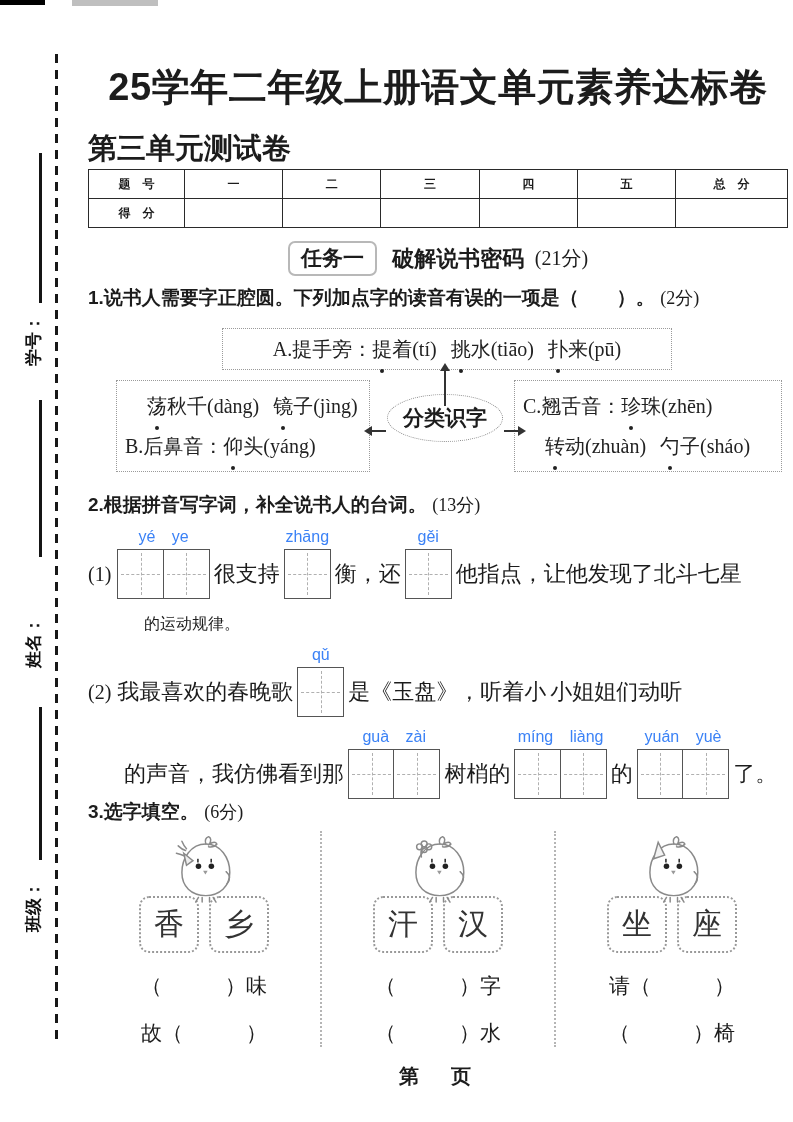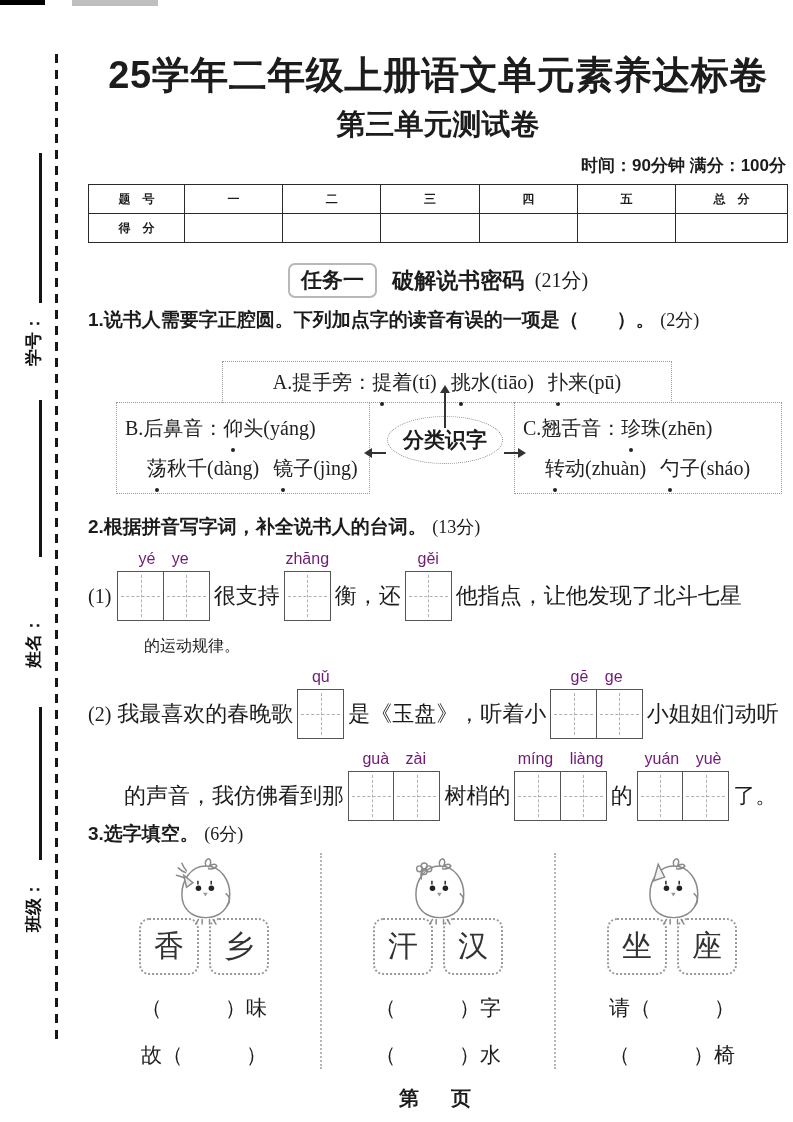--- a/index.html
+++ b/index.html
@@ -26,50 +26,50 @@
     position:absolute; left:2px; width:62px; text-align:center;
     font:bold 17px "Liberation Serif", serif; color:#111;
     transform:rotate(-90deg); white-space:nowrap;
   }
   .mlabel-xuehao { top:329px; }
   .mlabel-xingming { top:631px; }
   .mlabel-banji { top:895px; }
 
   
   .content { position:absolute; left:88px; top:46px; width:700px; }
-  .page-title { margin:4px; text-align:center; font-size:38px; font-weight:bold; letter-spacing:0.5px; white-space:nowrap; }
-  .page-subtitle { margin:1px 0 0; text-align:center; font-size:29px; font-weight:bold; }
+  .page-title { margin:16px; text-align:center; font-size:38px; font-weight:bold; letter-spacing:0.5px; white-space:nowrap; }
+  .page-subtitle { margin:1px 0 0; text-align:left; font-size:29px; font-weight:bold; }
   .exam-meta { margin:9px 2px 7px 0; text-align:right; font-size:17px; font-weight:bold; }
 
   
   table.score { width:100%; border-collapse:collapse; table-layout:fixed; }
   table.score td { border:1.4px solid #2a2a2a; height:29px; text-align:center; font-size:12px; font-weight:bold; padding:0; }
   table.score td.c0 { width:96px; }
   table.score td.c6 { width:112px; }
 
   
-  .task-banner { margin:20px 0 9px; text-align:center; }
+  .task-banner { margin:13px 0 9px; text-align:center; }
   .task-badge { display:inline-block; border:2px solid #b8b8b8; border-radius:7px; padding:1px 11px 2px; font-size:21px; font-weight:bold; vertical-align:middle; }
   .task-title { font-size:22px; font-weight:bold; margin-left:11px; vertical-align:middle; }
   .pts { font-family:"Liberation Serif", serif; font-weight:normal; }
   .task-banner .pts { font-size:20px; margin-left:6px; vertical-align:middle; }
 
   .stem { font-size:19px; font-weight:bold; line-height:1.35; }
   .stem .pts { font-size:18px; }
   .q1-stem { margin-top:3px; }
   .q2-stem { margin-top:16px; }
   .q3-stem { }
 
   
   .diagram { position:relative; margin-top:13px; height:152px; }
   .opt-box {
     position:absolute; border:1.6px dotted #9a9a9a;
     font-family:"Liberation Serif", serif; font-size:20px; color:#222;
   }
-  .opt-a { left:134px; top:15px; width:450px; height:42px; display:flex; justify-content:center; }
+  .opt-a { left:134px; top:4px; width:450px; height:42px; display:flex; justify-content:center; }
   .opt-b { left:28px;  top:56px; width:254px; height:92px; padding:5px 6px 0 8px; }
   .opt-c { left:426px; top:56px; width:268px; height:92px; padding:5px 6px 0 8px; }
   .opt-line { white-space:nowrap; line-height:40px; }
   .opt-line.second { margin-left:22px; }
   .opt-word { margin-right:14px; }
   .opt-word:last-child { margin-right:0; }
   .dotchar { position:relative; display:inline-block; }
   .dotchar::after {
     content:""; position:absolute; left:50%; bottom:-4px; width:4px; height:4px;
     background:#222; border-radius:50%; transform:translateX(-50%);
@@ -97,21 +97,21 @@
     border:5px solid transparent; border-left:8px solid #333; border-right:none;
   }
 
   
   .wrow { display:flex; align-items:center; margin-top:32px; }
   .wrow .seg { font-family:"Liberation Serif", serif; font-size:22px; white-space:nowrap; margin:0 2px; }
   .wrow .num { font-family:"Liberation Serif", serif; font-size:20px; margin-right:4px; }
   .boxgroup { position:relative; display:inline-flex; margin:0 2px; }
   .boxgroup .pinyin {
     position:absolute; top:-21px; left:0; right:0; text-align:center;
-    font-size:16px; color:#701a75; white-space:nowrap; word-spacing:12px; font-weight:normal;
+    font-size:16px; color:#3b82f6; white-space:nowrap; word-spacing:12px; font-weight:normal;
   }
   .wbox { width:47px; height:50px; border:1.6px solid #555; position:relative; background:#fff; }
   .wbox + .wbox { margin-left:-1.6px; }
   .wbox::before { content:""; position:absolute; left:50%; top:3px; bottom:3px; border-left:1px dashed #b0b0b0; }
   .wbox::after  { content:""; position:absolute; top:50%; left:3px; right:3px; border-top:1px dashed #b0b0b0; }
   .contline { margin:15px 0 0 56px; font-family:"Liberation Serif", serif; font-size:16px; }
   .row-indent { margin-left:34px; }
 
   
   .q3cols { display:flex; margin-top:6px; }
@@ -139,21 +139,20 @@
 <div class="iline iline2"></div>
 <div class="iline iline3"></div>
 <div class="mlabel mlabel-xuehao">学号：</div>
 <div class="mlabel mlabel-xingming">姓名：</div>
 <div class="mlabel mlabel-banji">班级：</div>
 
 <div class="content">
 
   <h1 class="page-title">25学年二年级上册语文单元素养达标卷</h1>
   <h2 class="page-subtitle">第三单元测试卷</h2>
-  <div class="exam-meta">时间：90分钟 满分：100分</div>
 
   <table class="score">
     <tbody>
         <tr>
       <td class="c0">题　号</td>
       <td>一</td>
       <td>二</td>
       <td>三</td>
       <td>四</td>
       <td>五</td>
@@ -180,22 +179,22 @@
   <div class="stem q1-stem">
     <span>1.说书人需要字正腔圆。下列加点字的读音有误的一项是（　　）。</span>
     <span class="pts">(2分)</span>
   </div>
 
   <div class="diagram">
     <div class="opt-box opt-a">
         <div class="opt-line"><span>A.提手旁：</span><span class="opt-word"><span class="dotchar">提</span>着(tí)</span><span class="opt-word"><span class="dotchar">挑</span>水(tiāo)</span><span class="opt-word"><span class="dotchar">扑</span>来(pū)</span></div>
       </div>
     <div class="opt-box opt-b">
+        <div class="opt-line second"><span class="opt-word"><span class="dotchar">荡</span>秋千(dàng)</span><span class="opt-word"><span class="dotchar">镜</span>子(jìng)</span></div>
         <div class="opt-line"><span>B.后鼻音：</span><span class="opt-word"><span class="dotchar">仰</span>头(yáng)</span></div>
-        <div class="opt-line second"><span class="opt-word"><span class="dotchar">荡</span>秋千(dàng)</span><span class="opt-word"><span class="dotchar">镜</span>子(jìng)</span></div>
       </div>
     <div class="opt-box opt-c">
         <div class="opt-line"><span>C.翘舌音：</span><span class="opt-word"><span class="dotchar">珍</span>珠(zhēn)</span></div>
         <div class="opt-line second"><span class="opt-word"><span class="dotchar">转</span>动(zhuàn)</span><span class="opt-word"><span class="dotchar">勺</span>子(sháo)</span></div>
       </div>
     <div class="hub">分类识字</div>
     <div class="arrow-up"></div>
     <div class="arrow-h arrow-left"></div>
     <div class="arrow-h arrow-right"></div>
   </div>
@@ -227,25 +226,20 @@
   <div class="contline">的运动规律。</div>
 
   <div class="wrow">
     <span class="num">(2)</span>
     <span class="seg">我最喜欢的春晚歌</span>
     <span class="boxgroup">
       <span class="pinyin">qǔ</span>
       <span class="wbox"></span>
     </span>
     <span class="seg">是《玉盘》，听着小</span>
-    <span class="boxgroup">
-      <span class="pinyin">gē ge</span>
-      <span class="wbox"></span>
-        <span class="wbox"></span>
-    </span>
     <span class="seg">小姐姐们动听</span>
   </div>
 
   <div class="wrow row-indent">
     <span class="seg">的声音，我仿佛看到那</span>
     <span class="boxgroup">
       <span class="pinyin">guà zài</span>
       <span class="wbox"></span>
         <span class="wbox"></span>
     </span>

